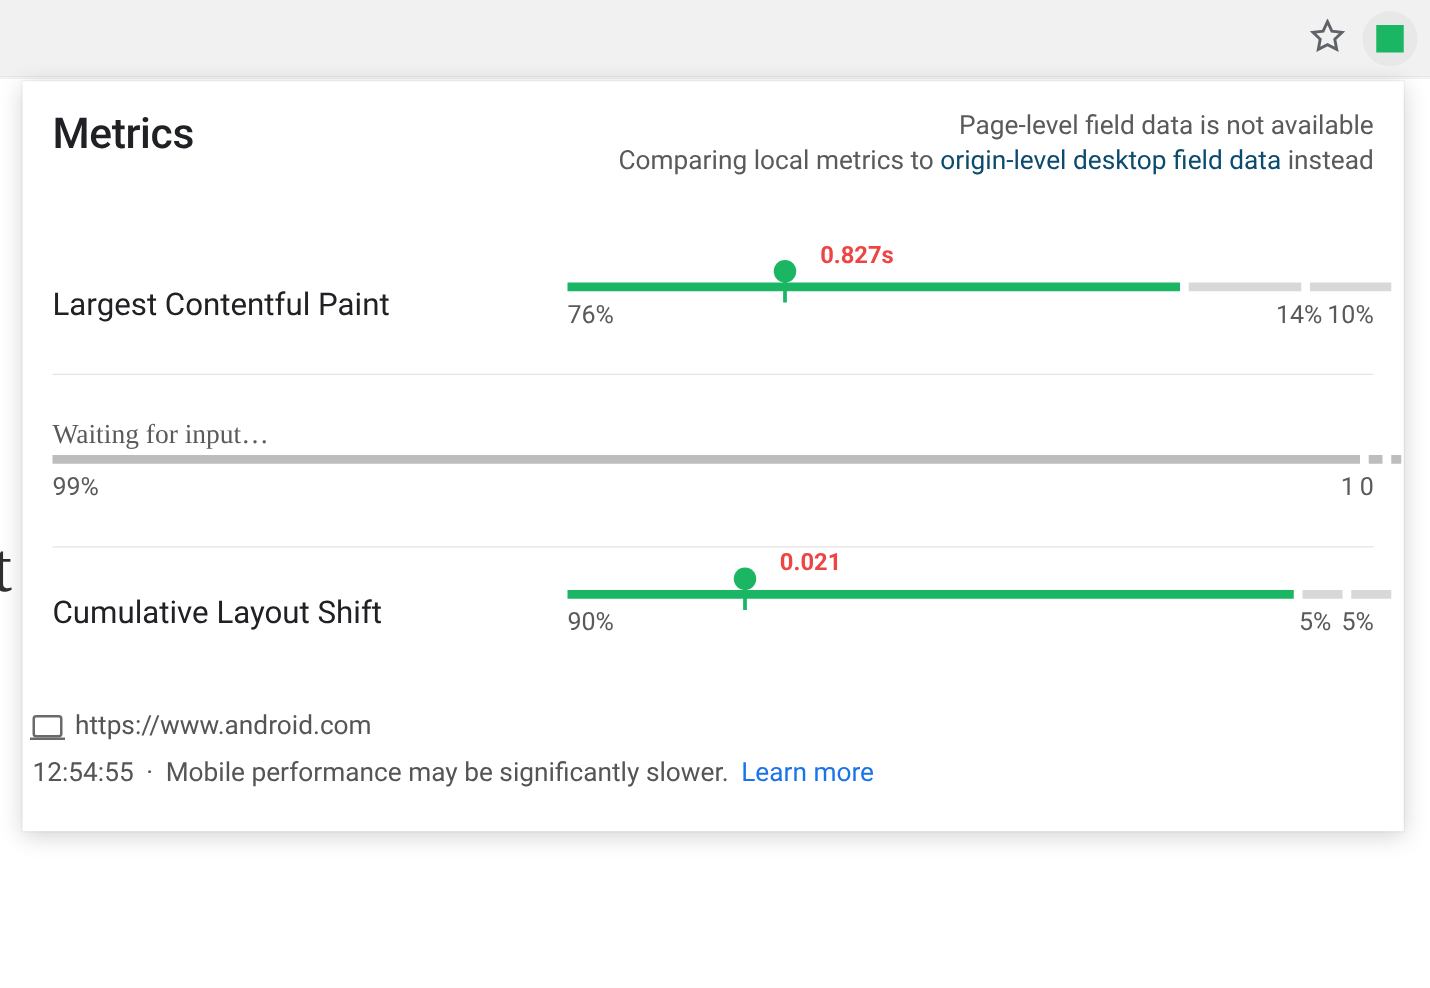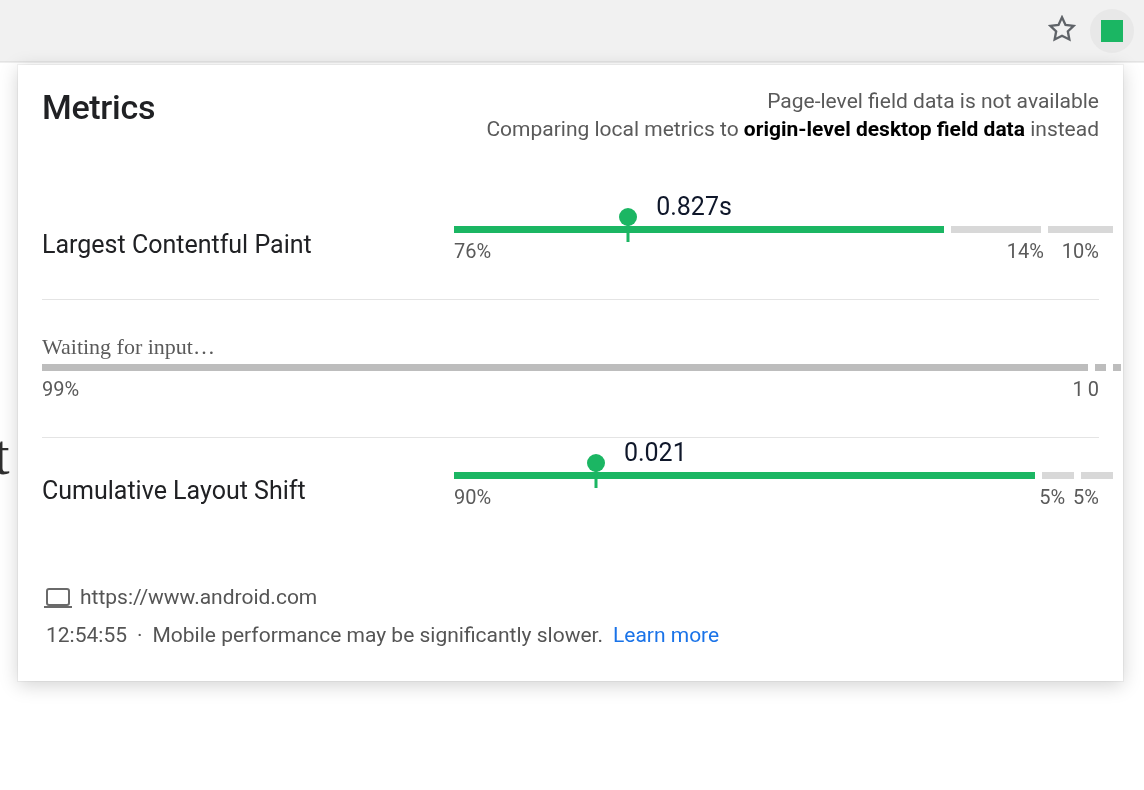--- a/index.html
+++ b/index.html
@@ -38,44 +38,44 @@
     top: 65px; left: 18px;
     width: 1105px;
     background: #fff;
     box-shadow: 0 4px 18px rgba(0,0,0,0.18), 0 0 0 1px rgba(0,0,0,0.04);
     padding: 22px 0 20px 0;
   }
   .popup-inner { padding: 0 24px; }
   .popup-header { display: flex; justify-content: space-between; align-items: flex-start; margin-bottom: 48px; }
   .title { font-size: 34px; font-weight: 500; color: #202124; letter-spacing: -0.3px; }
   .note { text-align: right; font-size: 21px; color: #5a5a5a; line-height: 1.35; }
-  .note strong { font-weight: 700; color: #000000; }
+  .note strong { font-weight: 400; color: #0c4a6e; }
   .metric {
     display: flex;
     align-items: center;
     padding: 34px 0 36px 0;
     border-bottom: 1px solid #e4e4e4;
   }
   .metric:last-of-type { border-bottom: none; }
   .metric-name {
     width: 412px;
     font-size: 25px;
     color: #202124;
     font-weight: 400;
   }
   .dist {
     flex: 1;
     position: relative;
   }
   .value-label {
     position: absolute;
     top: -34px;
-    font-size: 25px;
-    font-weight: 400;
-    color: #0f172a;
+    font-size: 19px;
+    font-weight: 700;
+    color: #ef4444;
     white-space: nowrap;
   }
   .marker {
     position: absolute;
     top: -18px;
     width: 18px; height: 18px;
     border-radius: 50%;
     background: #1bb663;
     transform: translateX(-50%);
     z-index: 3;
@@ -107,22 +107,22 @@
     color: #5a5a5a;
   }
   .labels span { white-space: nowrap; }
   .waiting-text {
     font-size: 22px;
     color: #5a5a5a;
     margin-bottom: 4px;
     font-family: Liberation Serif, serif;
   }
   .footer {
-    padding: 0 28px;
-    margin-top: 40px;
+    padding: 0 8px;
+    margin-top: 24px;
     color: #555;
     font-size: 21px;
   }
   .footer-row { display: flex; align-items: center; gap: 10px; margin-bottom: 14px; }
   .device-icon { width: 24px; height: 18px; border: 2px solid #6a6a6a; border-radius: 3px; position: relative; display:inline-block;}
   .device-icon::after { content:""; position:absolute; left:-4px; right:-4px; bottom:-4px; height:2px; background:#6a6a6a; }
   .learn { color: #1a73e8; text-decoration: none; }
 </style>
 </head>
 <body>
@@ -160,21 +160,21 @@
         <div class="marker" id="lcp-marker" style="left: 27%;"></div>
         <div class="value-label" id="lcp-value" style="left: calc(27% + 28px);">0.827s</div>
         <div class="bars">
           <div class="bar good" id="lcp-good" style="flex: 76 0 auto; width: 76%;"></div>
           <div class="bar ni" id="lcp-ni" style="flex: 14 0 auto; width: 14%;"></div>
           <div class="bar poor" id="lcp-poor" style="flex: 10 0 auto; width: 10%;"></div>
         </div>
         <div class="labels">
           <span id="lcp-lg">76%</span>
           <span id="lcp-ln" style="margin-left:auto;text-align:center;">14%</span>
-          <span id="lcp-lp" style="margin-left:18px;">10%</span>
+          <span id="lcp-lp" style="margin-left:4px;">10%</span>
         </div>
       </div>
     </div>
 
     <div class="metric">
       <div class="dist">
         <div class="waiting-text">Waiting for input…</div>
         <div class="bars">
           <div class="bar wait" id="fid-good" style="flex: 99 0 auto; width: 99%;"></div>
           <div class="bar wait" id="fid-ni" style="flex: 1 0 auto; width: 1%;"></div>

